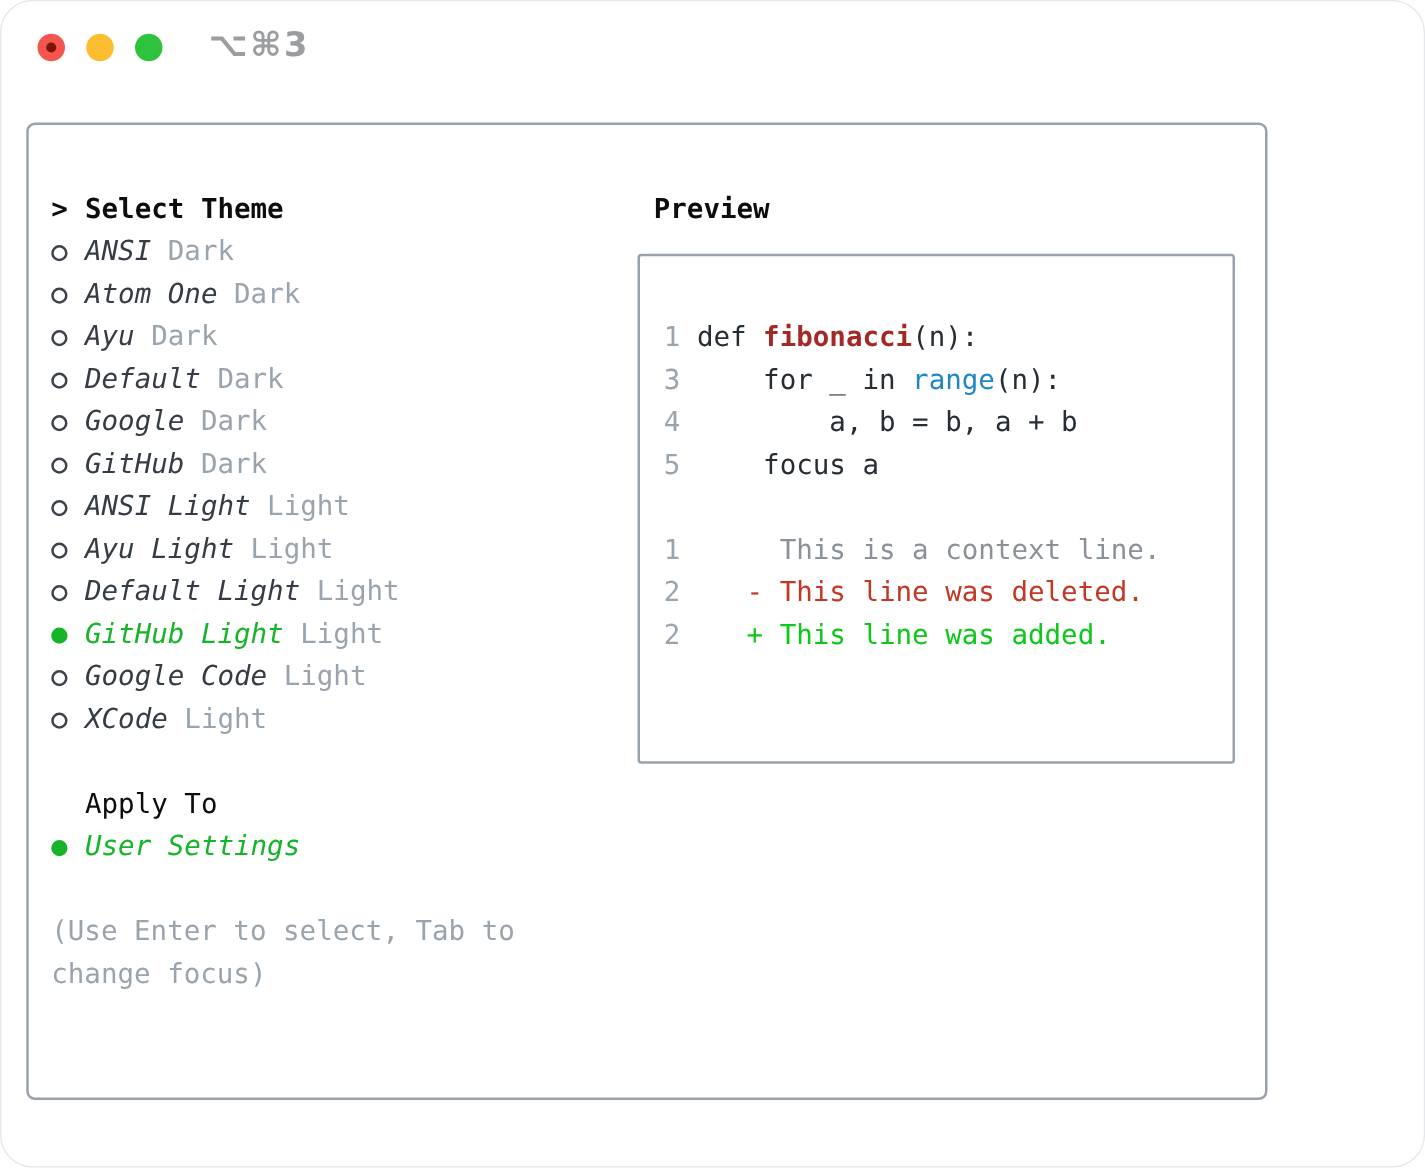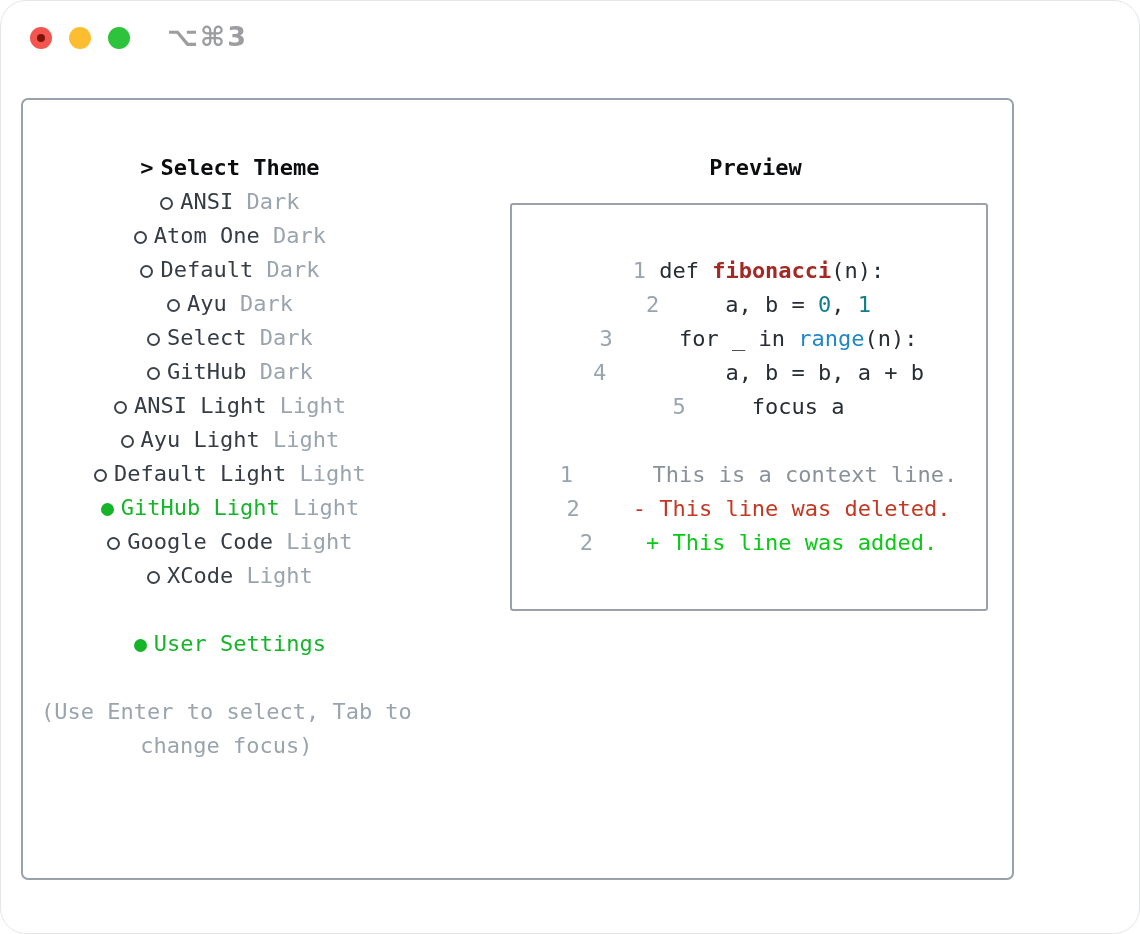--- a/index.html
+++ b/index.html
@@ -16,34 +16,34 @@
   .light.red    { left:29px;  background:var(--tl-red); }
   .light.yellow { left:68px;  background:var(--tl-yellow); }
   .light.green  { left:107px; background:var(--tl-green); }
   .light .dot { position:absolute; left:7px; top:7px; width:8px; height:8px;
                 border-radius:50%; background:var(--tl-red-dot); }
   .title { position:absolute; left:166px; top:20px; font-family:"DejaVu Sans","Liberation Sans",sans-serif;
            font-weight:bold; font-size:27px; color:var(--title-gray); letter-spacing:2px; }
 
   
   .panel { position:absolute; left:20px; top:97px; width:993px; height:782px;
-           border:2px solid var(--border); border-radius:7px; background:#fff;text-align:center; }
+           border:2px solid var(--border); border-radius:7px; background:#fff; }
 
   .row { height:34px; line-height:34px; font-size:22px; white-space:pre; }
 
   
   .left { position:absolute; left:18px; top:51px; }
   .mk { display:inline-block; width:27px; }
   .mk.cursor { font-weight:bold; color:var(--black); }
   .circle { display:inline-block; width:13px; height:13px; border:2px solid var(--circle);
             border-radius:50%; vertical-align:-1px; background:transparent; }
   .circle.filled { background:var(--green); border-color:var(--green); }
   .hdr { font-weight:bold; color:var(--black); }
   .subhdr { color:var(--black); }
-  .name { color:var(--text); }
+  .name { color:var(--text);font-style:italic; }
   .name.sel { color:var(--green); }
   .variant { color:var(--muted); }
   .spacer { height:34px; }
   .help { color:var(--muted); }
 
   
   .right { position:absolute; left:480px; top:51px; }
   .phdr { padding-left:20px; }
   .preview-box { margin-left:7px; margin-top:18px; width:478px; height:408px;
                  border:2px solid var(--border); border-radius:3px;
@@ -72,54 +72,54 @@
   </div>
 
   <div class="panel">
 
     <div class="left">
       <div class="row"><span class="mk cursor">&gt;</span><span class="hdr">Select Theme</span></div>
 
       <div id="theme-list">
           <div class="row"><span class="mk"><span class="circle"></span></span><span class="name">ANSI</span><span class="variant"> Dark</span></div>
           <div class="row"><span class="mk"><span class="circle"></span></span><span class="name">Atom One</span><span class="variant"> Dark</span></div>
+          <div class="row"><span class="mk"><span class="circle"></span></span><span class="name">Ayu</span><span class="variant"> Dark</span></div>
           <div class="row"><span class="mk"><span class="circle"></span></span><span class="name">Default</span><span class="variant"> Dark</span></div>
-          <div class="row"><span class="mk"><span class="circle"></span></span><span class="name">Ayu</span><span class="variant"> Dark</span></div>
-          <div class="row"><span class="mk"><span class="circle"></span></span><span class="name">Select</span><span class="variant"> Dark</span></div>
+          <div class="row"><span class="mk"><span class="circle"></span></span><span class="name">Google</span><span class="variant"> Dark</span></div>
           <div class="row"><span class="mk"><span class="circle"></span></span><span class="name">GitHub</span><span class="variant"> Dark</span></div>
           <div class="row"><span class="mk"><span class="circle"></span></span><span class="name">ANSI Light</span><span class="variant"> Light</span></div>
           <div class="row"><span class="mk"><span class="circle"></span></span><span class="name">Ayu Light</span><span class="variant"> Light</span></div>
           <div class="row"><span class="mk"><span class="circle"></span></span><span class="name">Default Light</span><span class="variant"> Light</span></div>
           <div class="row"><span class="mk"><span class="circle filled"></span></span><span class="name sel">GitHub Light</span><span class="variant"> Light</span></div>
           <div class="row"><span class="mk"><span class="circle"></span></span><span class="name">Google Code</span><span class="variant"> Light</span></div>
           <div class="row"><span class="mk"><span class="circle"></span></span><span class="name">XCode</span><span class="variant"> Light</span></div>
         </div>
 
       <div class="spacer"></div>
 
+      <div class="row"><span class="mk"></span><span class="subhdr">Apply To</span></div>
 
       <div id="apply-list">
           <div class="row"><span class="mk"><span class="circle filled"></span></span><span class="name sel">User Settings</span></div>
         </div>
 
       <div class="spacer"></div>
 
       <div id="help-text" class="help">
           <div class="row">(Use Enter to select, Tab to</div>
           <div class="row">change focus)</div>
         </div>
     </div>
 
     <div class="right">
       <div class="row phdr"><span class="hdr">Preview</span></div>
 
       <div class="preview-box">
         <div id="code-lines">
             <div class="row"><span class="num">1</span><span> <span class="tk-fg">def </span><span class="tk-func">fibonacci</span><span class="tk-fg">(n):</span></span></div>
-            <div class="row"><span class="num">2</span><span> <span class="tk-fg">    a, b = </span><span class="tk-number">0</span><span class="tk-fg">, </span><span class="tk-number">1</span></span></div>
             <div class="row"><span class="num">3</span><span> <span class="tk-fg">    for _ in </span><span class="tk-builtin">range</span><span class="tk-fg">(n):</span></span></div>
             <div class="row"><span class="num">4</span><span> <span class="tk-fg">        a, b = b, a + b</span></span></div>
             <div class="row"><span class="num">5</span><span> <span class="tk-fg">    focus a</span></span></div>
           </div>
         <div class="row"></div>
         <div id="diff-lines">
             <div class="row"><span class="num">1</span><span class="diff-context">      This is a context line.</span></div>
             <div class="row"><span class="num">2</span><span class="diff-deleted">    - This line was deleted.</span></div>
             <div class="row"><span class="num">2</span><span class="diff-added">    + This line was added.</span></div>
           </div>

